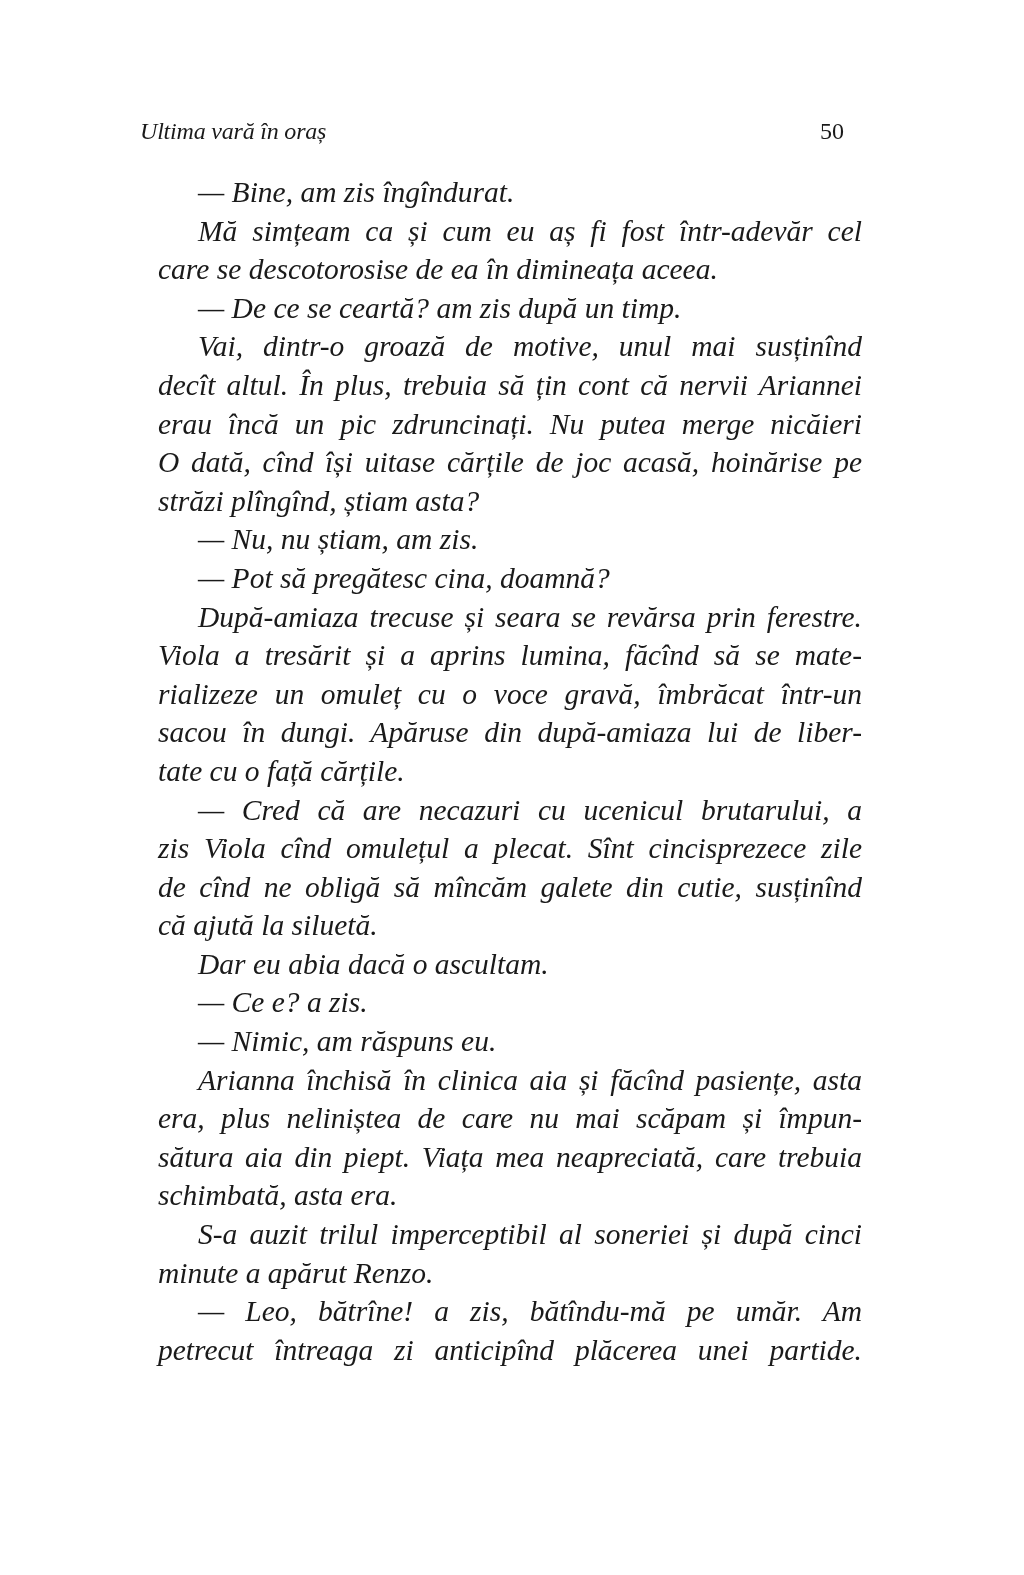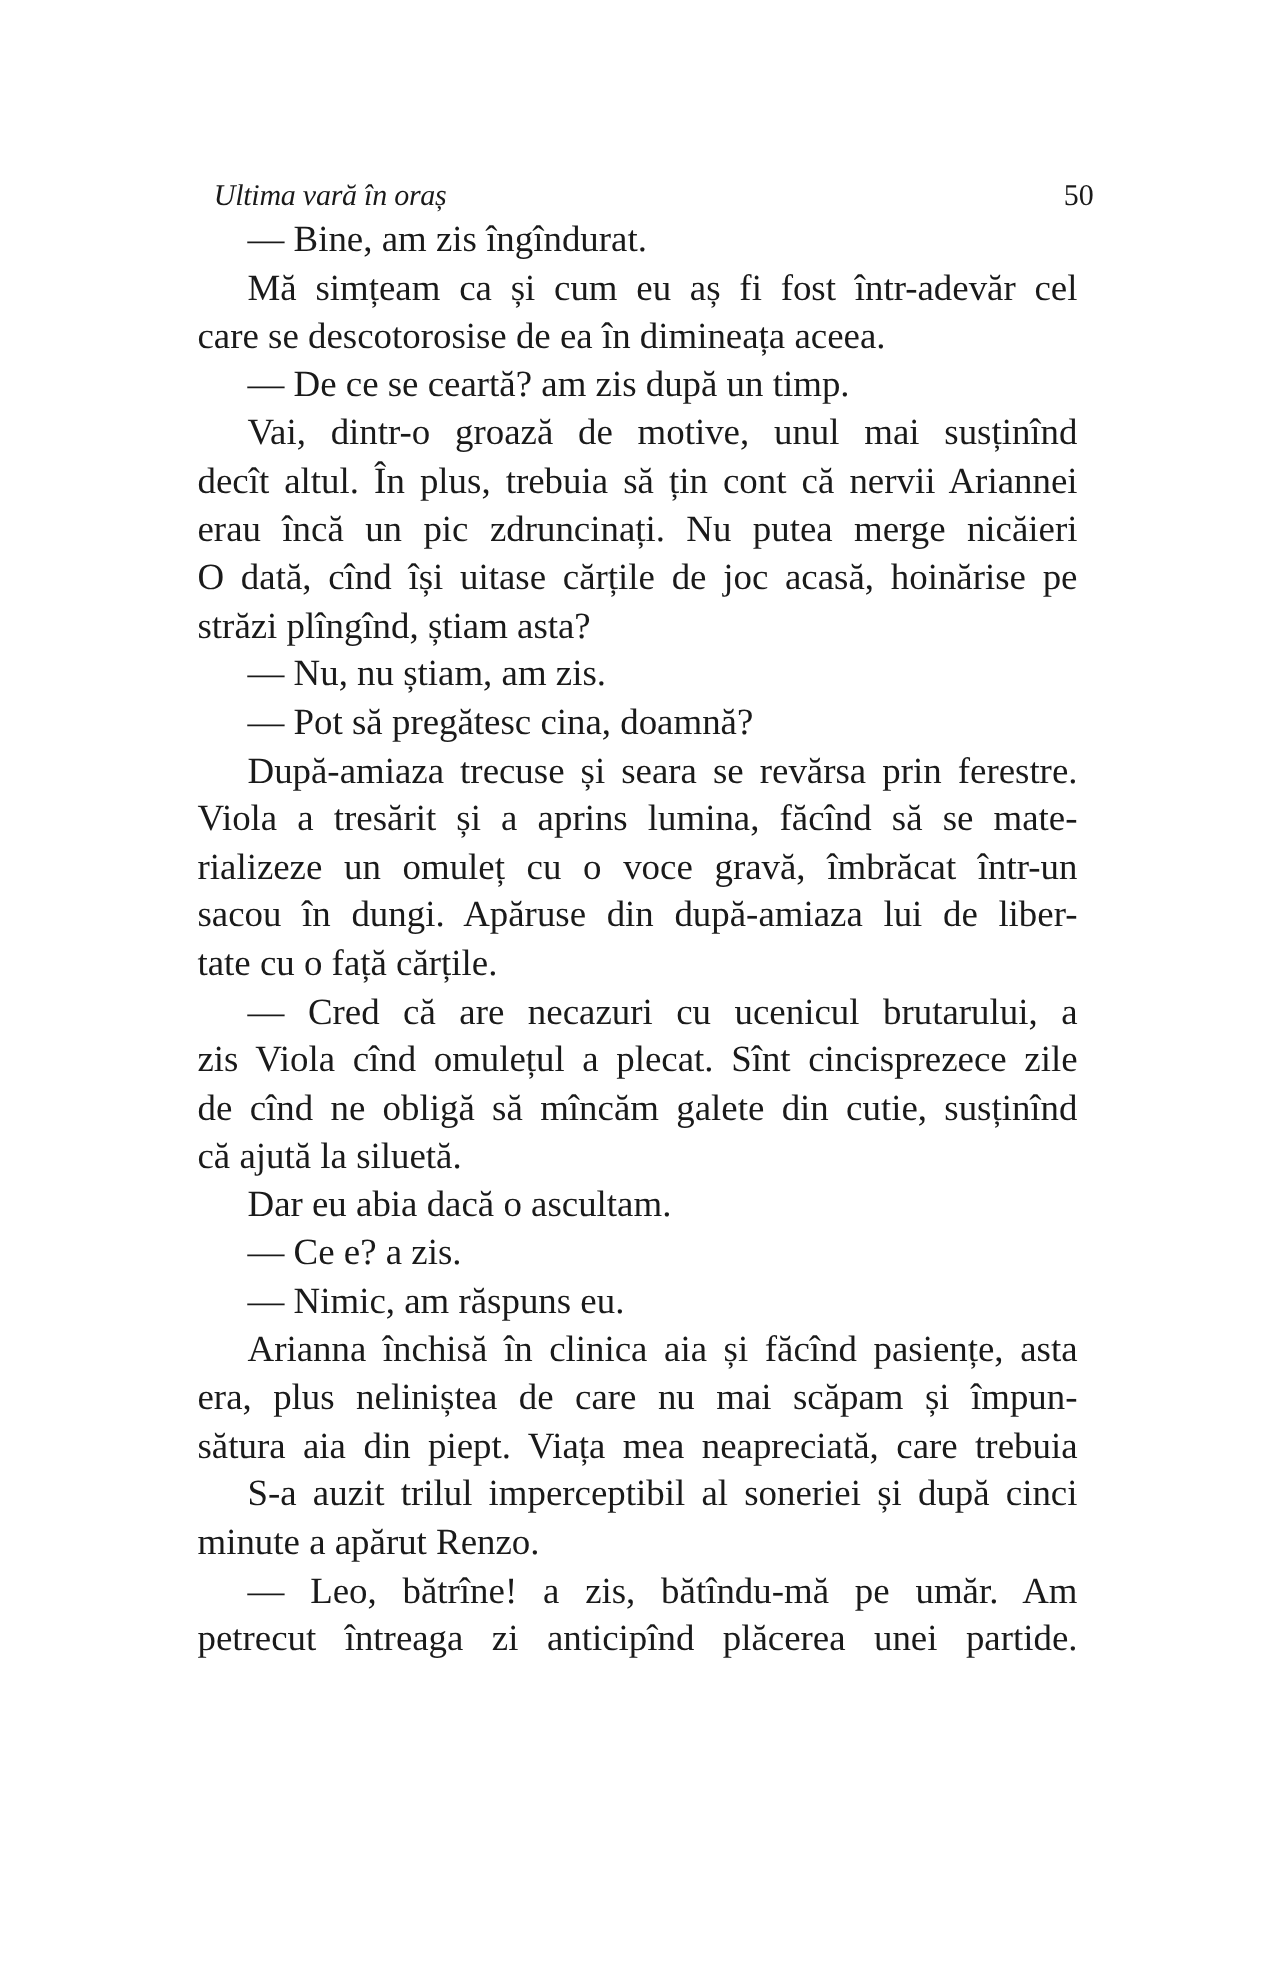--- a/index.html
+++ b/index.html
@@ -10,27 +10,26 @@
     body {
       width: 1024px;
       height: 1575px;
       position: relative;
       overflow: hidden;
       color: #1a1a1a;
       font-family: "Liberation Serif", "DejaVu Serif", serif;
     }
     .header {
       position: absolute;
-      left: 171px;
+      left: 140px;
       top: 116px;
       width: 704px;
       height: 30px;
       font-size: 24px;
       line-height: 30px;
-      margin-top: 26px;
     }
     .running-title {
       position: absolute;
       left: 0;
       top: 0;
       font-style: italic;
       letter-spacing: -0.2px;
     }
     .page-number {
       position: absolute;
@@ -43,20 +42,21 @@
       top: 173px;
       width: 704px;
       font-size: 29.5px;
       line-height: 38.6px;
     }
     .line {
       display: block;
       white-space: nowrap;
       height: 38.6px;
       overflow: visible;
+      font-style: italic;
     }
     .line.justify {
       text-align: justify;
       text-align-last: justify;
       white-space: normal;
     }
     .line.indent {
       padding-left: 40px;
     }
     .line.left {
@@ -92,17 +92,18 @@
     <span class="line indent justify">— Cred că are necazuri cu ucenicul brutarului, a</span>
     <span class="line justify">zis Viola cînd omulețul a plecat. Sînt cincisprezece zile</span>
     <span class="line justify">de cînd ne obligă să mîncăm galete din cutie, susținînd</span>
     <span class="line left">că ajută la siluetă.</span>
     <span class="line indent left">Dar eu abia dacă o ascultam.</span>
     <span class="line indent left">— Ce e? a zis.</span>
     <span class="line indent left">— Nimic, am răspuns eu.</span>
     <span class="line indent justify">Arianna închisă în clinica aia și făcînd pasiențe, asta</span>
     <span class="line justify">era, plus neliniștea de care nu mai scăpam și împun-</span>
     <span class="line justify">sătura aia din piept. Viața mea neapreciată, care trebuia</span>
+    <span class="line left">schimbată, asta era.</span>
     <span class="line indent justify">S-a auzit trilul imperceptibil al soneriei și după cinci</span>
     <span class="line left">minute a apărut Renzo.</span>
     <span class="line indent justify">— Leo, bătrîne! a zis, bătîndu-mă pe umăr. Am</span>
     <span class="line justify">petrecut întreaga zi anticipînd plăcerea unei partide.</span>
   </div>
 
 </body></html>

